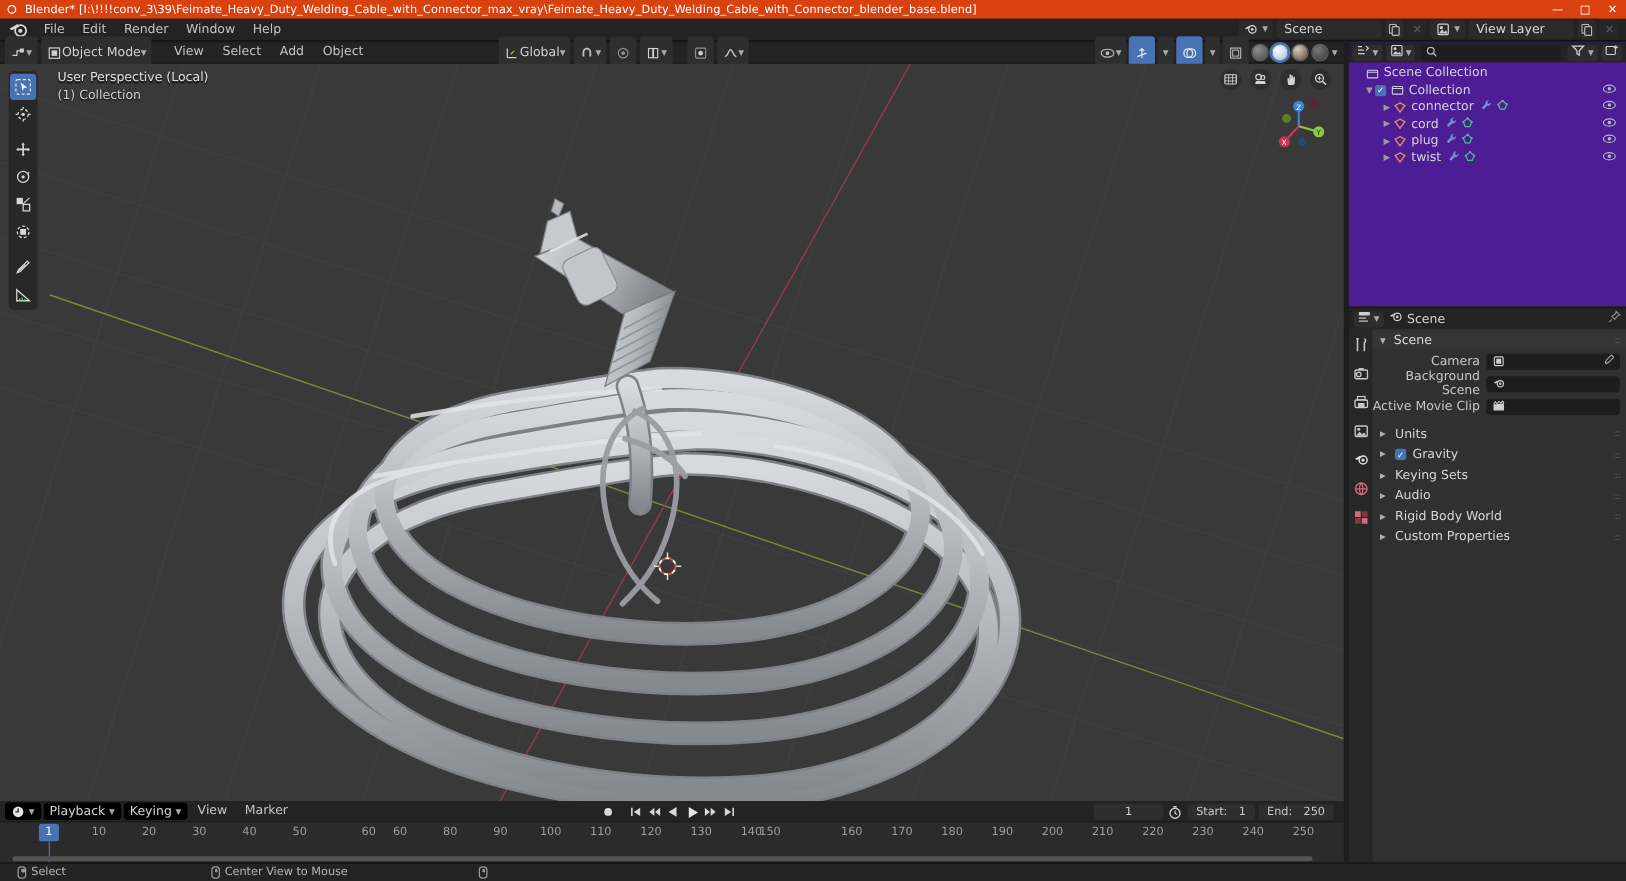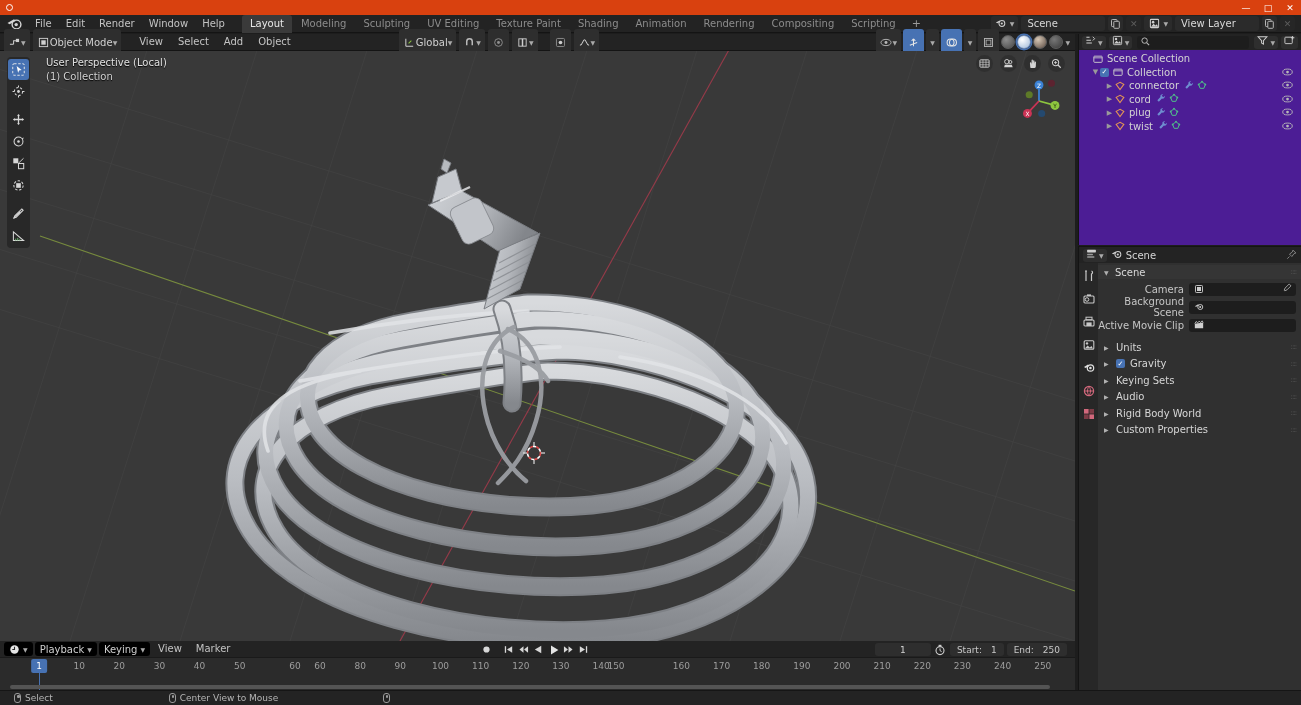--- a/index.html
+++ b/index.html
@@ -205,20 +205,21 @@
 </style>
 </head>
 <body>
 
 <div class="app">
 
   <div class="titlebar">
     <span class="tb-ico">
         <span class="tb-dot"></span>
       </span>
+    <span class="tb-title">Blender* [I:\!!!!conv_3\39\Feimate_Heavy_Duty_Welding_Cable_with_Connector_max_vray\Feimate_Heavy_Duty_Welding_Cable_with_Connector_blender_base.blend]</span>
     <span class="winbtns">
       <span class="winbtn">—</span>
       <span class="winbtn">□</span>
       <span class="winbtn close">✕</span>
     </span>
   </div>
 
   <div class="topbar">
     <span class="bl-logo">
       <svg width="18" height="14" viewBox="0 0 18 14">
@@ -226,33 +227,20 @@
         <circle cx="10.2" cy="8.6" r="1.7" fill="#d6d6d6"></circle>
         <path d="M1.5 7 L8 3.2 L9.6 5.1 L3.6 8.2 Z" fill="#d6d6d6"></path>
       </svg>
     </span>
     <span class="menu-item">File</span>
     <span class="menu-item">Edit</span>
     <span class="menu-item">Render</span>
     <span class="menu-item">Window</span>
     <span class="menu-item">Help</span>
 
-    <span class="wkspaces">
-      <span class="wk active">Layout</span>
-      <span class="wk">Modeling</span>
-      <span class="wk">Sculpting</span>
-      <span class="wk">UV Editing</span>
-      <span class="wk">Texture Paint</span>
-      <span class="wk">Shading</span>
-      <span class="wk">Animation</span>
-      <span class="wk">Rendering</span>
-      <span class="wk">Compositing</span>
-      <span class="wk">Scripting</span>
-      <span class="wk-plus">+</span>
-    </span>
 
     <span class="topbar-right">
       <span class="ctl-drop">
         <span class="ic">
           <svg width="11" height="11" viewBox="0 0 12 12">
               <circle cx="7.5" cy="6" r="3.2" fill="none" stroke="#cfcfcf" stroke-width="1.1"></circle>
               <circle cx="7.4" cy="6" r="1.2" fill="#cfcfcf"></circle>
               <path d="M1 5 L5 2.8 L6 4 L2.6 5.8 Z" fill="#cfcfcf"></path>
             </svg>
         </span>

